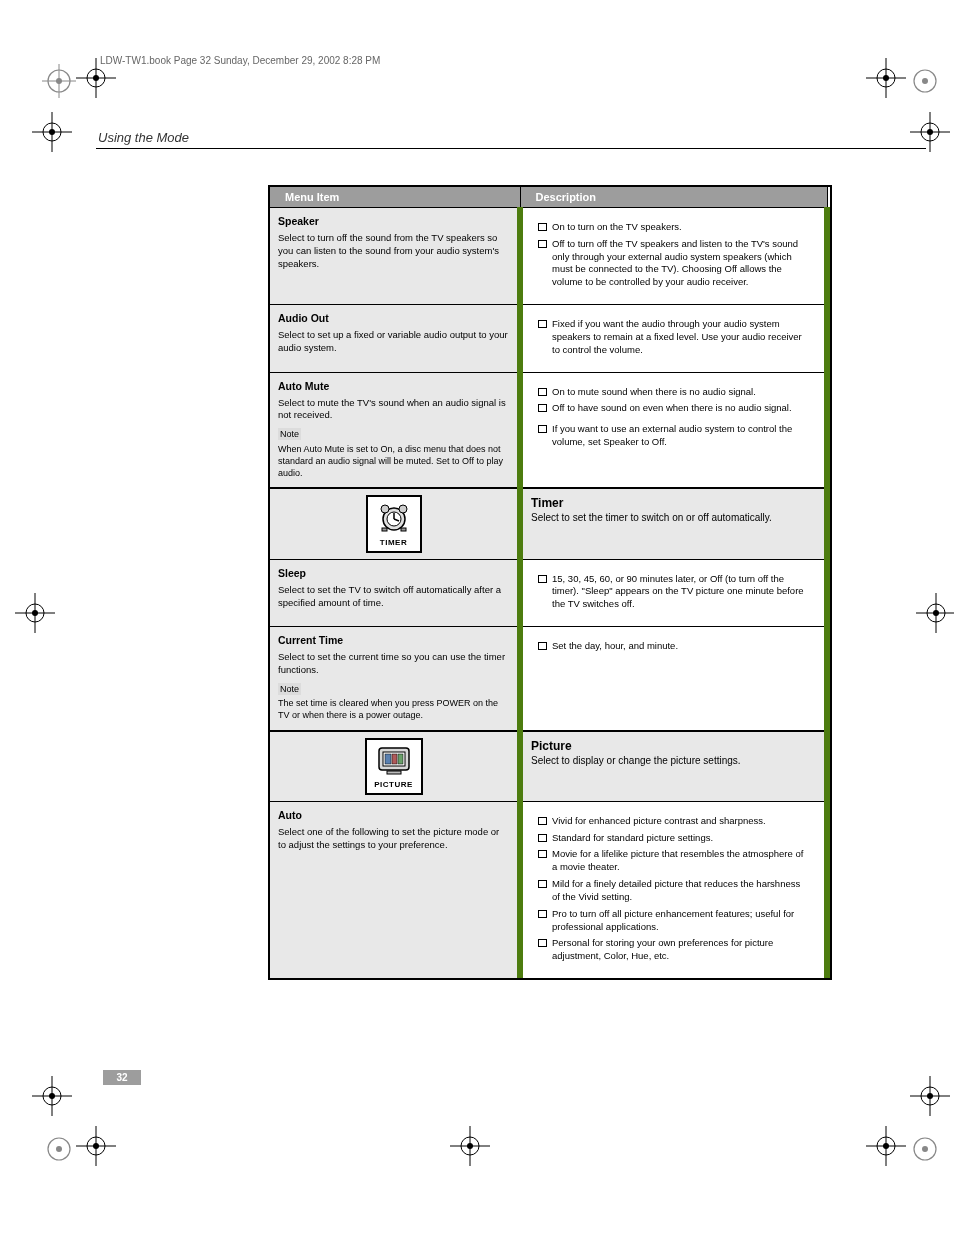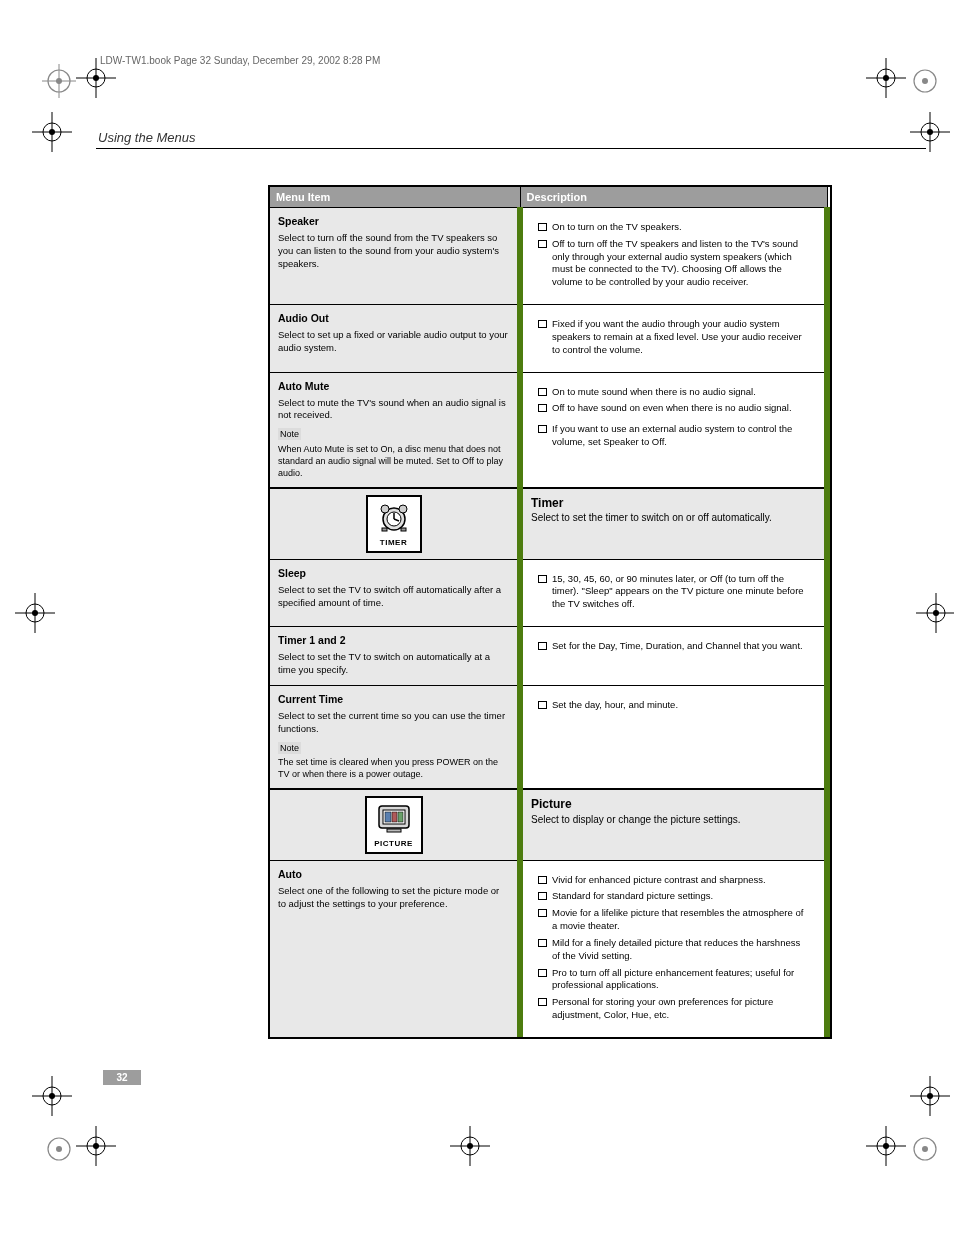--- a/index.html
+++ b/index.html
@@ -36,21 +36,21 @@
   }
   table { border-collapse: collapse; width: 100%; table-layout: fixed; }
   col.c1 { width: 250px; }
   col.c2 { width: auto; }
   th {
     background: #9d9d9d;
     color: #fff;
     font-size: 11px;
     font-weight: bold;
     text-align: left;
-    padding: 4px 6px;
+    padding: 4px 15px;
     border-right: 1px solid #000;
     border-bottom: 1px solid #000;
   }
   td {
     vertical-align: top;
     padding: 6px 8px 8px 8px;
     font-size: 10px;
     line-height: 1.35;
     border-right: 6px solid #4d7c0f;
     border-bottom: 1px solid #000;
@@ -200,21 +200,21 @@
 <div class="reg" style="left:450px; top:1126px;">
 <svg width="40" height="40">
         <line x1="0" y1="20" x2="40" y2="20" stroke="#000"></line>
         <line x1="20" y1="0" x2="20" y2="40" stroke="#000"></line>
         <circle cx="20" cy="20" r="9" fill="none" stroke="#000"></circle>
         <circle cx="20" cy="20" r="3" fill="#000"></circle>
       </svg>
 </div>
 
 <div class="header-date">LDW-TW1.book  Page 32  Sunday, December 29, 2002  8:28 PM</div>
-<div class="running-head">Using the Menus</div>
+<div class="running-head">Using the Mode</div>
 <div class="hr-top"></div>
 
 <div class="table-wrap">
 <table>
   <colgroup>
           <col class="c1">
           <col class="c2">
         </colgroup>
   <thead>
     <tr>
@@ -292,31 +292,20 @@
         <div class="opt-title">Sleep</div>
         <div class="opt-expl">Select to set the TV to switch off automatically after a specified amount of time.</div>
       </td>
       <td>
         <ul class="bullets">
           <li><span>15, 30, 45, 60, or 90 minutes later, or Off (to turn off the timer). "Sleep" appears on the TV picture one minute before the TV switches off.</span></li>
         </ul>
       </td>
     </tr>
 
-    <tr>
-      <td class="left">
-        <div class="opt-title">Timer 1 and 2</div>
-        <div class="opt-expl">Select to set the TV to switch on automatically at a time you specify.</div>
-      </td>
-      <td>
-        <ul class="bullets">
-          <li><span>Set for the Day, Time, Duration, and Channel that you want.</span></li>
-        </ul>
-      </td>
-    </tr>
 
     <tr>
       <td class="left">
         <div class="opt-title">Current Time</div>
         <div class="opt-expl">Select to set the current time so you can use the timer functions.</div>
         <div class="opt-note">Note</div>
         <div class="opt-note-body">The set time is cleared when you press POWER on the TV or when there is a power outage.</div>
       </td>
       <td>
         <ul class="bullets">

